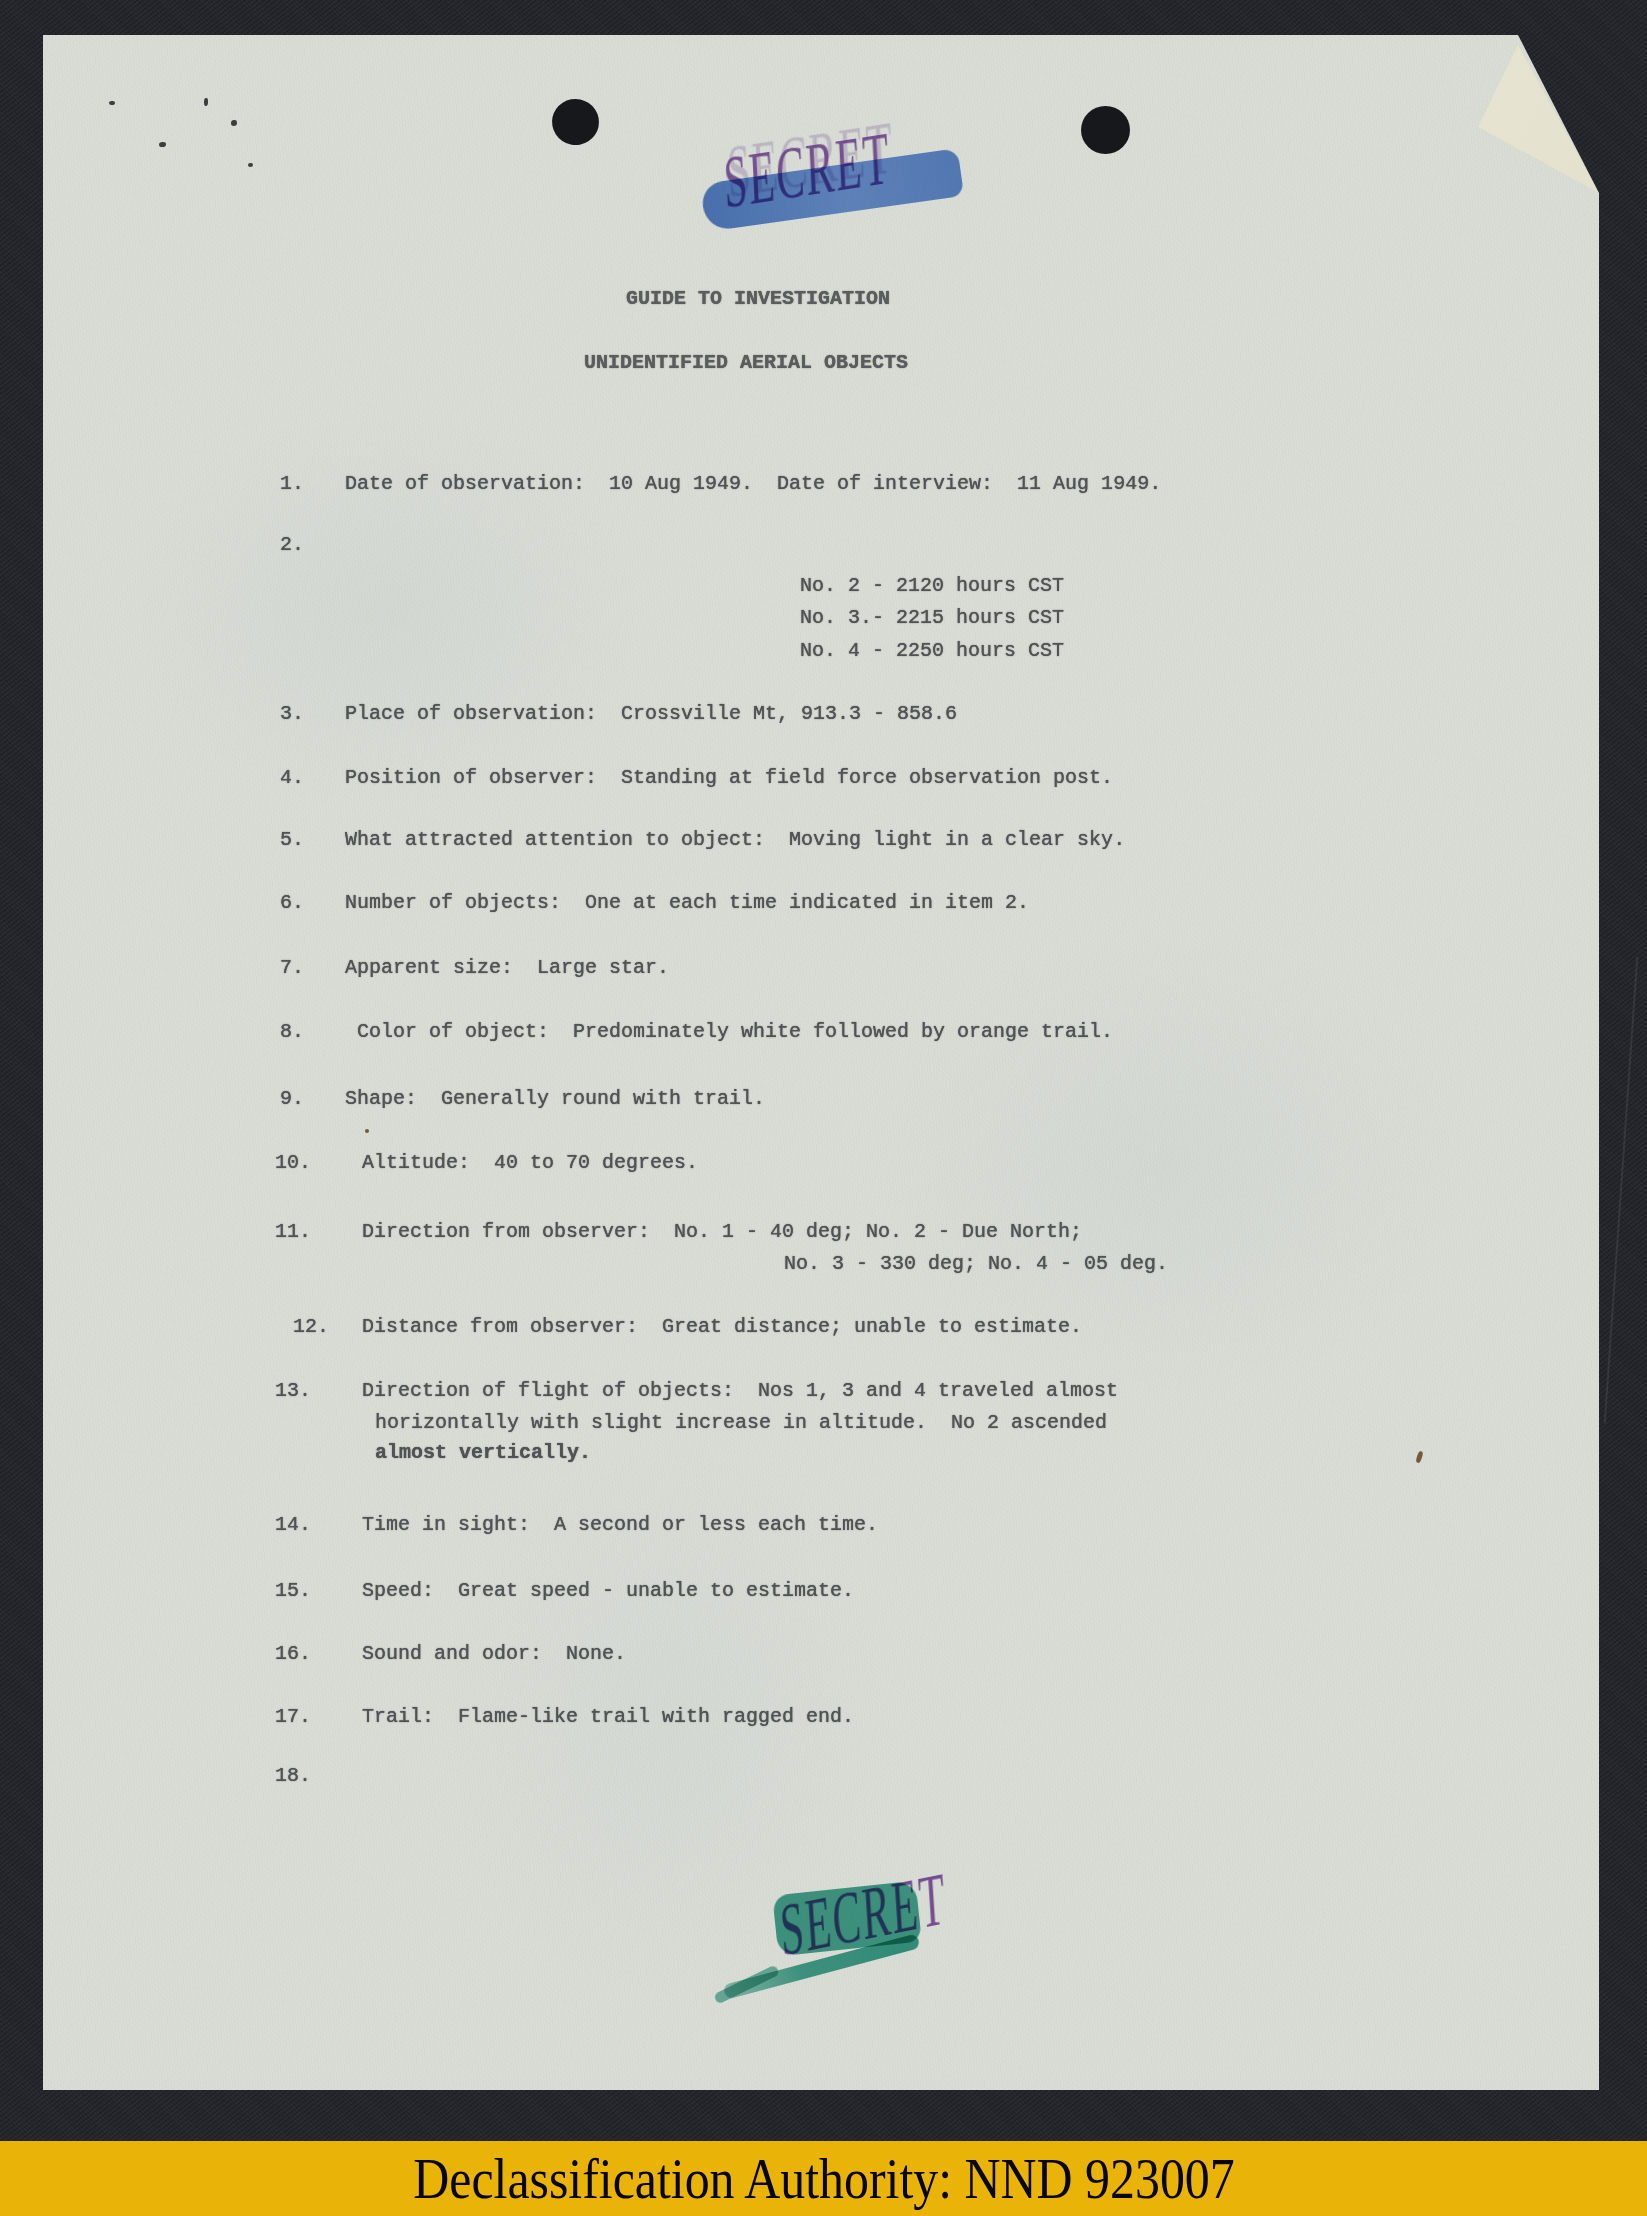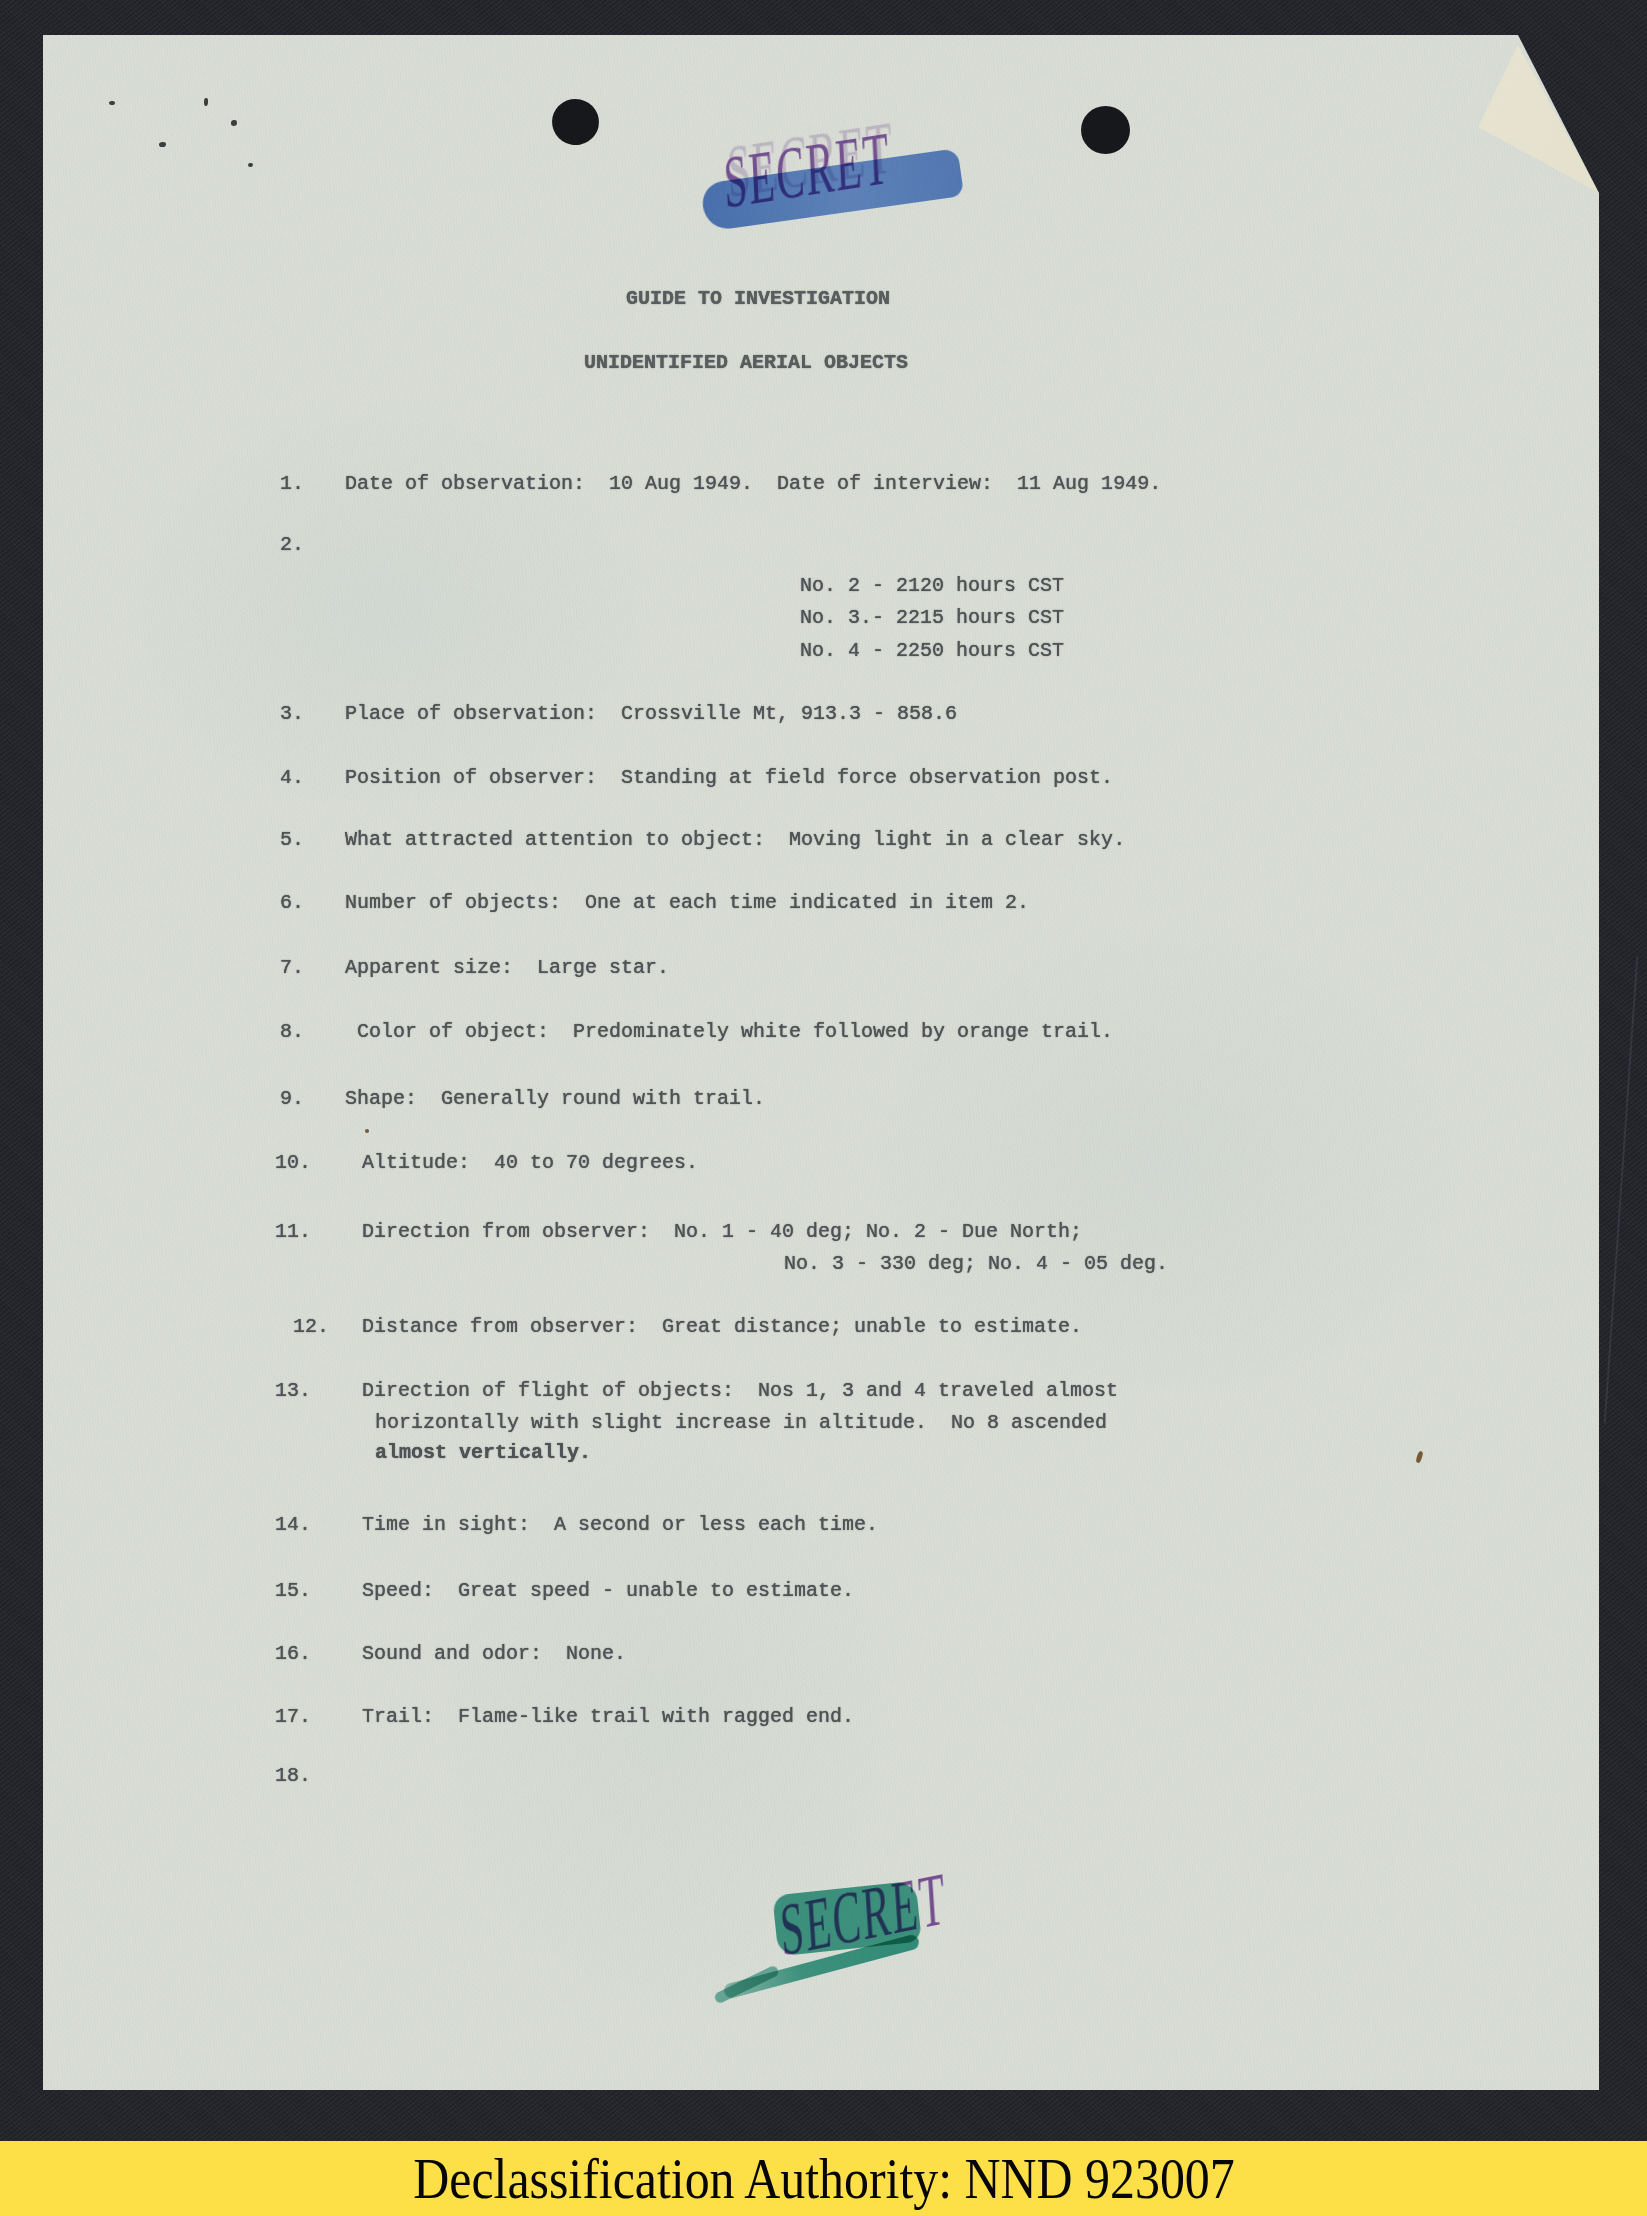--- a/index.html
+++ b/index.html
@@ -157,21 +157,21 @@
     transform: rotate(-26deg);
   }
 
   
   .footer-bar {
     position: absolute;
     left: 0;
     top: 2141px;
     width: 1648px;
     height: 76px;
-    background: #fde047;
+    background: #eab308;
   }
   .footer-text {
     position: absolute;
     left: 0;
     top: 4.9px;
     width: 100%;
     text-align: center;
     font-family: "Liberation Serif", "DejaVu Serif", serif;
     font-size: 58px;
     line-height: 1.15;
@@ -233,21 +233,21 @@
 
   <div class="tw" style="left:232px; top:1186px;">11.</div>
   <div class="tw" style="left:319px; top:1186px;">Direction from observer:  No. 1 - 40 deg; No. 2 - Due North;</div>
   <div class="tw" style="left:741px; top:1218px;">No. 3 - 330 deg; No. 4 - 05 deg.</div>
 
   <div class="tw" style="left:232px; top:1281px;margin-left:18px;">12.</div>
   <div class="tw" style="left:319px; top:1281px;">Distance from observer:  Great distance; unable to estimate.</div>
 
   <div class="tw" style="left:232px; top:1345px;">13.</div>
   <div class="tw" style="left:319px; top:1345px;">Direction of flight of objects:  Nos 1, 3 and 4 traveled almost</div>
-  <div class="tw" style="left:332px; top:1377px;">horizontally with slight increase in altitude.  No 8 ascended</div>
+  <div class="tw" style="left:332px; top:1377px;">horizontally with slight increase in altitude.  No 2 ascended</div>
   <div class="tw" style="left:332px; top:1407px;font-weight:bold;">almost vertically.</div>
 
   <div class="tw" style="left:232px; top:1479px;">14.</div>
   <div class="tw" style="left:319px; top:1479px;">Time in sight:  A second or less each time.</div>
 
   <div class="tw" style="left:232px; top:1545px;">15.</div>
   <div class="tw" style="left:319px; top:1545px;">Speed:  Great speed - unable to estimate.</div>
 
   <div class="tw" style="left:232px; top:1608px;">16.</div>
   <div class="tw" style="left:319px; top:1608px;">Sound and odor:  None.</div>

